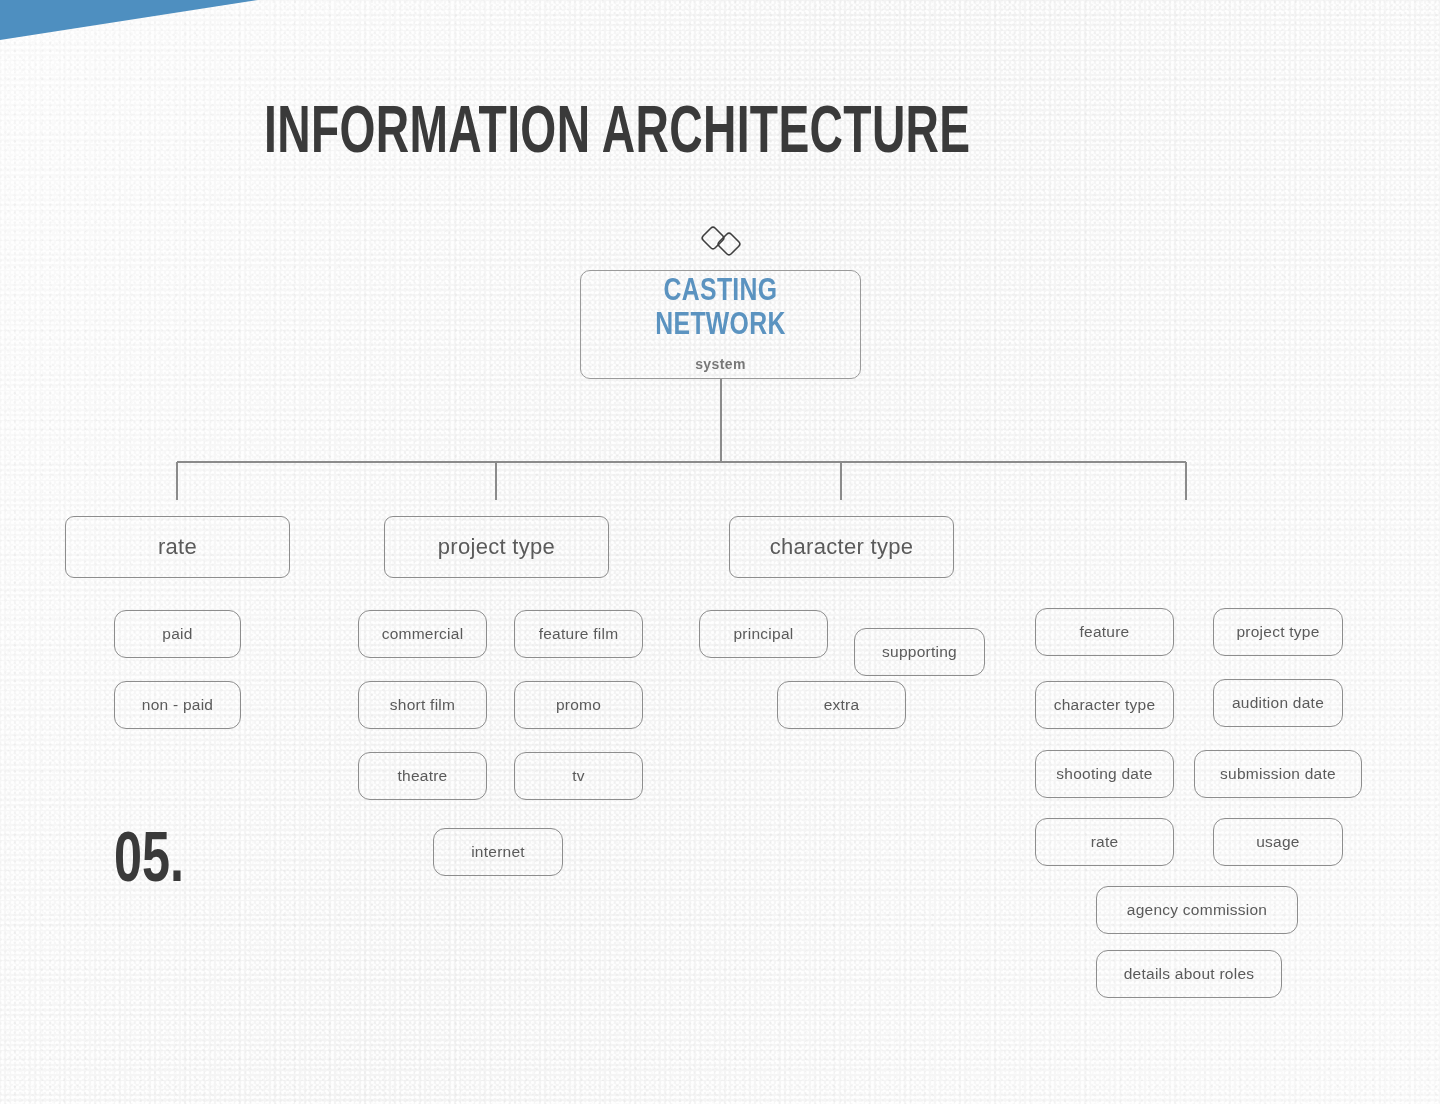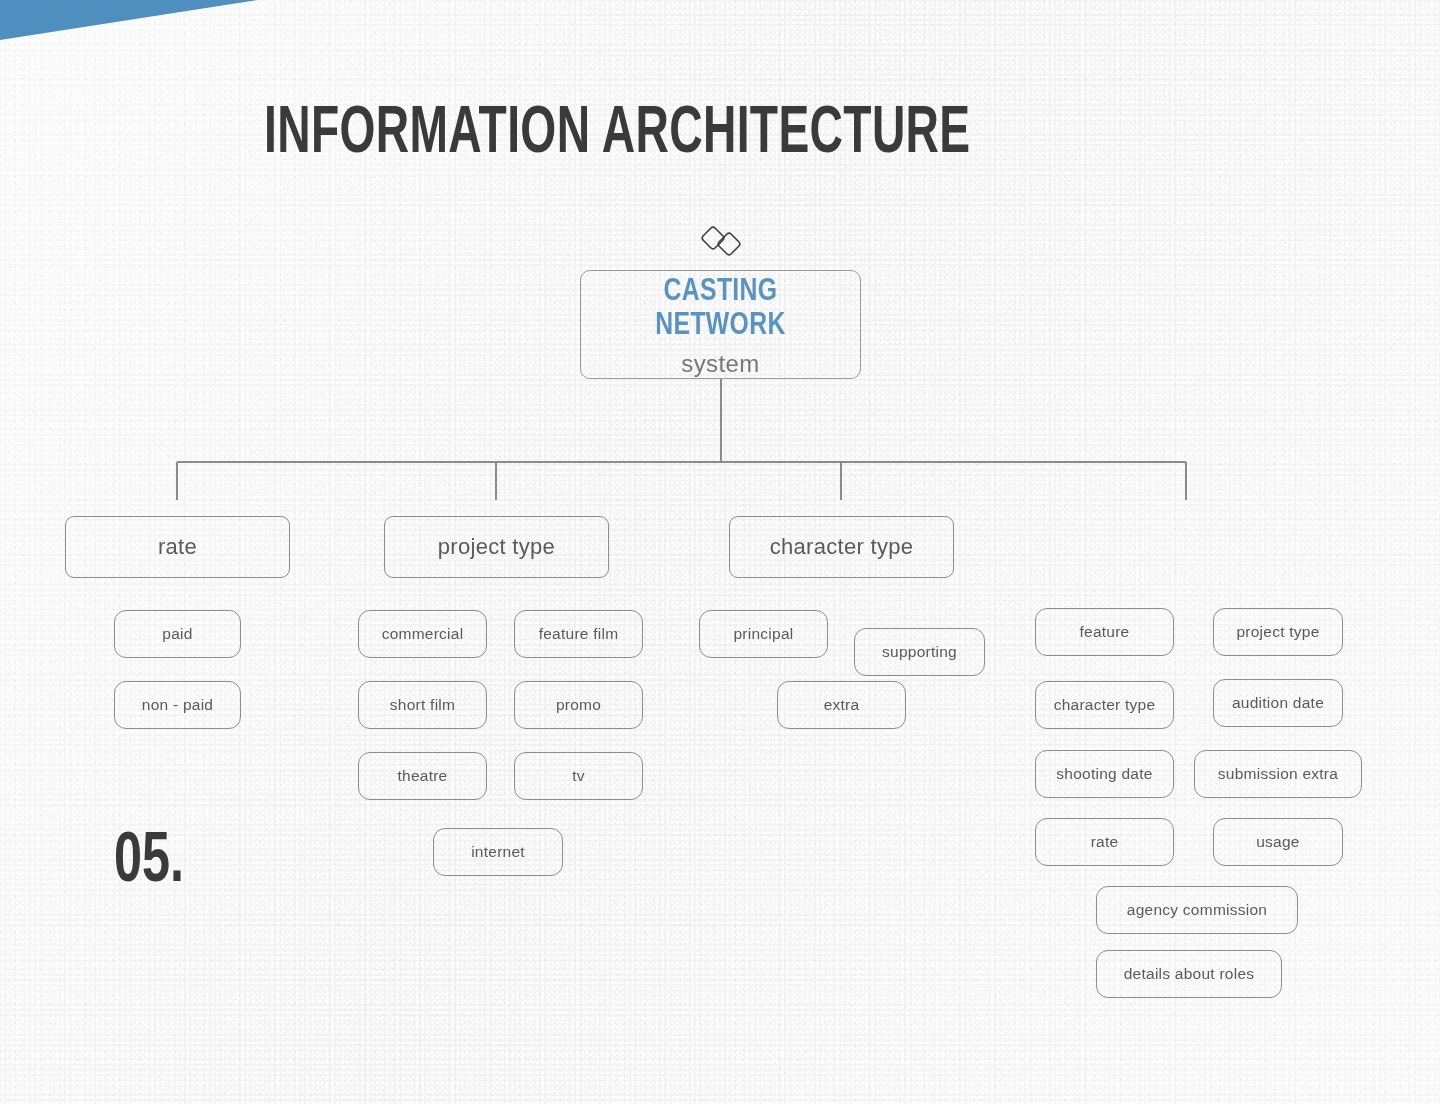--- a/index.html
+++ b/index.html
@@ -121,22 +121,22 @@
     font-family: "Liberation Sans Narrow", "Liberation Sans", sans-serif;
     font-weight: 700;
     font-size: 31px;
     line-height: 34px;
     letter-spacing: 0.4px;
     color: #5b93c0;
     transform: scaleX(0.80);
   }
   #root-node .root-sub {
     font-family: "Liberation Sans", sans-serif;
-    font-weight: 400;
-    font-size: 24px;
+    font-weight: 700;
+    font-size: 14px;
     line-height: 26px;
     color: #777777;
     margin-top: 10px;
     letter-spacing: 0.4px;
   }
 
   .level2 {
     height: 62px;
     font-size: 22px;
     font-weight: 400;
@@ -253,21 +253,21 @@
   <div class="node leaf" style="left:1035px; top:818px; width:139px;">
     <span>rate</span>
   </div>
   <div class="node leaf" style="left:1213px; top:608px; width:130px;">
     <span>project type</span>
   </div>
   <div class="node leaf" style="left:1213px; top:679px; width:130px;">
     <span>audition date</span>
   </div>
   <div class="node leaf" style="left:1194px; top:750px; width:168px;">
-    <span>submission extra</span>
+    <span>submission date</span>
   </div>
   <div class="node leaf" style="left:1213px; top:818px; width:130px;">
     <span>usage</span>
   </div>
   <div class="node leaf" style="left:1096px; top:886px; width:202px;">
     <span>agency commission</span>
   </div>
   <div class="node leaf" style="left:1096px; top:950px; width:186px;">
     <span>details about roles</span>
   </div>

